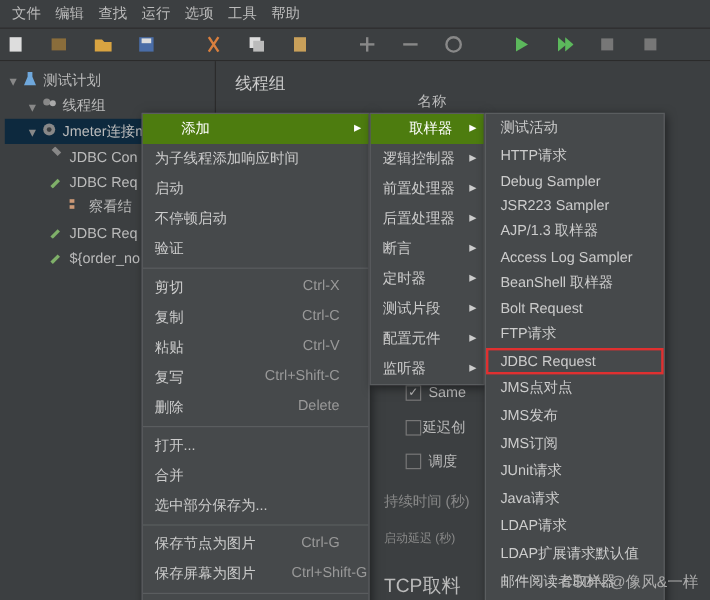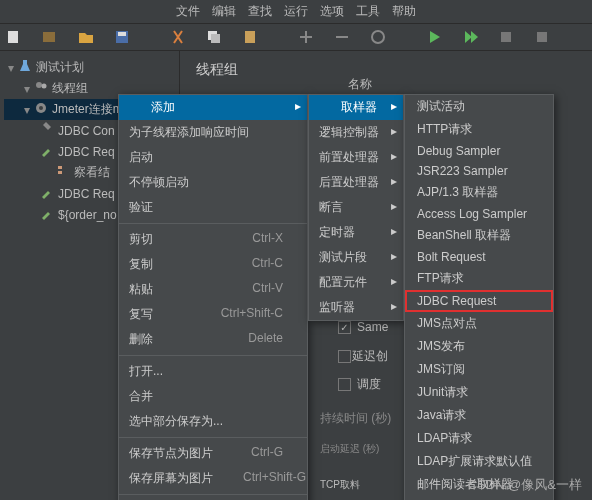--- a/index.html
+++ b/index.html
@@ -1,36 +1,36 @@
 <!DOCTYPE html>
 <html><head>
 <meta charset="utf-8">
 <style>
 * { margin: 0; padding: 0; box-sizing: border-box; font-family: "Microsoft YaHei", Arial, sans-serif; }
 body { background: #3c3f41; color: #bbbbbb; font-size: 12px; width: 592px; height: 500px; overflow: hidden; position: relative; }
-.menubar { background: #3c3f41; padding: 3px 10px; display: flex; gap: 12px; border-bottom: 1px solid #2b2b2b; justify-content: center; }
+.menubar { background: #3c3f41; padding: 3px 10px; display: flex; gap: 12px; border-bottom: 1px solid #2b2b2b; }
 .menubar span { color: #bbbbbb; cursor: pointer; }
 .toolbar { background: #3c3f41; padding: 4px 6px; display: flex; gap: 20px; align-items: center; border-bottom: 1px solid #2b2b2b; }
 .toolbar .ico { width: 18px; height: 18px; display: inline-flex; align-items: center; justify-content: center; }
 .main { display: flex; height: calc(100% - 50px); }
 .tree { width: 180px; background: #3c3f41; padding: 6px 4px; border-right: 1px solid #2b2b2b; }
 .tree-item { display: flex; align-items: center; gap: 4px; padding: 2px 4px; white-space: nowrap; overflow: hidden; }
 .tree-item.selected { background: #0d293e; }
 .indent0 { padding-left: 4px; }
 .indent1 { padding-left: 20px; }
 .indent2 { padding-left: 36px; }
 .indent3 { padding-left: 52px; }
 .panel { flex: 1; background: #3c3f41; padding: 10px 16px; position: relative; }
 .panel-title { font-size: 14px; color: #cccccc; margin-bottom: 14px; }
 .form-row { display: flex; align-items: center; gap: 8px; margin-bottom: 12px; font-size: 12px; }
 .checkbox { width: 13px; height: 13px; border: 1px solid #777; display: inline-flex; align-items: center; justify-content: center; font-size: 10px; }
 .radio { width: 12px; height: 12px; border: 1px solid #777; border-radius: 50%; display: inline-block; }
 .ctx-menu { position: absolute; background: #46494b; border: 1px solid #5a5d5f; box-shadow: 2px 2px 8px rgba(0,0,0,0.5); z-index: 10; font-size: 12px; }
 .ctx-item { padding: 4px 24px 4px 10px; color: #cccccc; white-space: nowrap; display: flex; justify-content: space-between; gap: 30px; cursor: pointer; position: relative; }
-.ctx-item.hl { background: #0369a1; color: #fff; padding-left: 32px; }
+.ctx-item.hl { background: #4d7c0f; color: #fff; padding-left: 32px; }
 .ctx-item.disabled { color: #777; }
 .ctx-sep { height: 1px; background: #5a5d5f; margin: 3px 0; }
 .ctx-arrow::after { content: "▸"; position: absolute; right: 6px; }
 .sampler-menu { position: absolute; background: #46494b; border: 1px solid #5a5d5f; box-shadow: 2px 2px 8px rgba(0,0,0,0.5); z-index: 30; font-size: 12px; }
 .sampler-item { padding: 3px 12px; color: #cccccc; white-space: nowrap; cursor: pointer; }
 .sampler-item.boxed { border: 2px solid #e03030; padding: 2px 10px; }
 .watermark { position: absolute; bottom: 6px; right: 10px; color: #aaa; font-size: 13px; z-index: 100; }
 </style>
 </head>
 <body>
@@ -327,15 +327,15 @@
 <div style="position:absolute; left:338px; top:348px; display:flex; gap:1px; align-items:center;">
   <span class="checkbox"></span>
   <span>延迟创</span>
 </div>
 <div style="position:absolute; left:338px; top:376px; display:flex; gap:6px; align-items:center;">
   <span class="checkbox"></span>
   <span>调度</span>
 </div>
 <div style="position:absolute; left:320px; top:410px; font-size:12px; color:#888;">持续时间 (秒)</div>
 <div style="position:absolute; left:320px; top:442px; font-size:10px; color:#888;">启动延迟 (秒)</div>
-<div style="position:absolute; left:320px; top:478px; font-size:10px; color:#bbb;">TCP取料</div>
+<div style="position:absolute; left:320px; top:478px; font-size:16px; color:#bbb;">TCP取料</div>
 
 <div class="watermark">CSDN @像风&amp;一样</div>
 
 </body></html>

